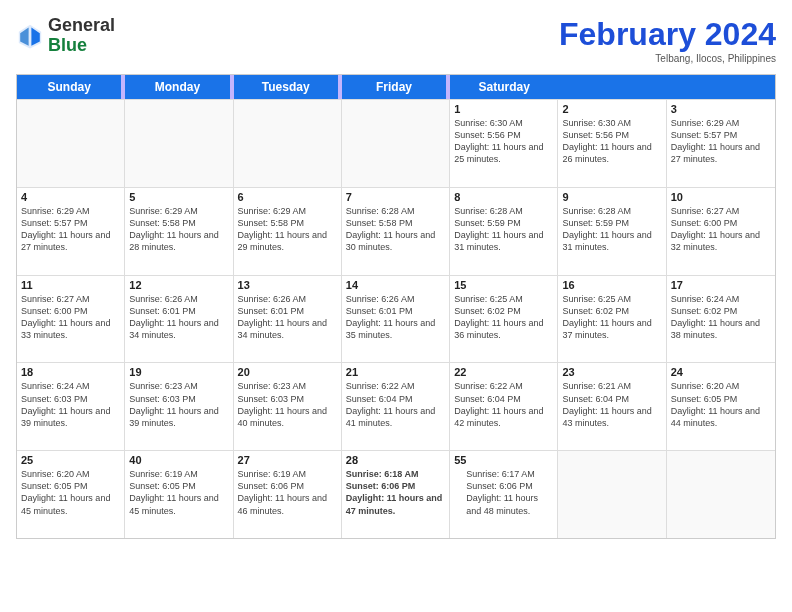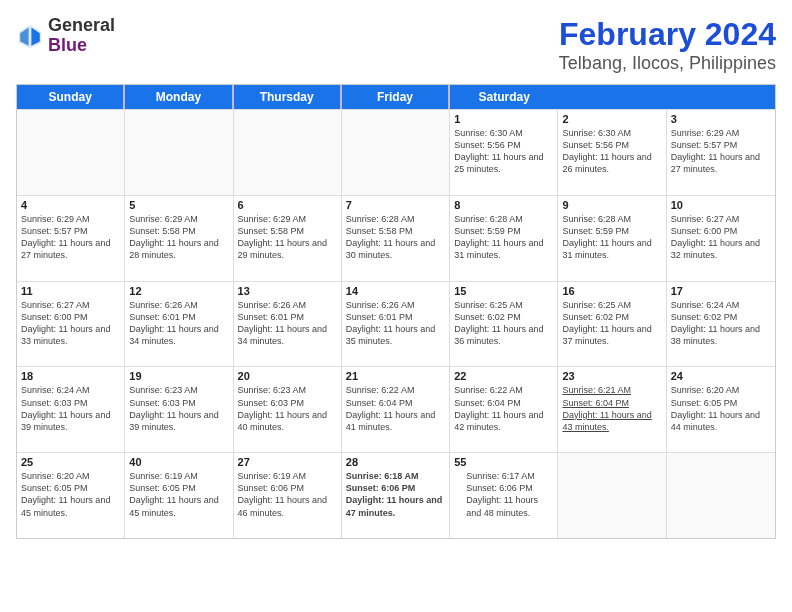--- a/index.html
+++ b/index.html
@@ -27,55 +27,55 @@
       display: flex;
       align-items: center;
       gap: 4px;
     }
     .logo-text {
       font-size: 18px;
       font-weight: bold;
       line-height: 1.1;
     }
     .logo-text .general { color: #333; }
-    .logo-text .blue { color: #701a75; }
+    .logo-text .blue { color: #15803d; }
     .logo-icon {
       width: 28px;
       height: 28px;
     }
     .title-block {
       text-align: right;
     }
     .month-title {
       font-size: 32px;
       font-weight: bold;
       color: #1d4ed8;
     }
     .location {
-      font-size: 18px;
+      font-size: 10px;
       color: #555;
     }
     .calendar {
       flex: 1;
       display: flex;
       flex-direction: column;
       border: 1px solid #ccc;
     }
     .cal-header {
       display: grid;
       grid-template-columns: repeat(7, 1fr);
       background: #1a73e8;
     }
     .cal-header-cell {
       color: white;
       font-size: 12px;
       font-weight: bold;
       text-align: center;
       padding: 5px 2px;
-      border-right: 2px solid #c4b5fd;
+      border-right: 4px solid #c4b5fd;
     }
     .cal-header-cell:last-child { border-right: none; }
     .cal-body {
       display: flex;
       flex-direction: column;
       flex: 1;
     }
     .cal-row {
       display: grid;
       grid-template-columns: repeat(7, 1fr);
@@ -123,21 +123,21 @@
     <div class="title-block">
       <div class="month-title">February 2024</div>
       <div class="location">Telbang, Ilocos, Philippines</div>
     </div>
   </div>
 
   <div class="calendar">
     <div class="cal-header">
       <div class="cal-header-cell">Sunday</div>
       <div class="cal-header-cell">Monday</div>
-      <div class="cal-header-cell">Thursday</div>
+      <div class="cal-header-cell">Tuesday</div>
       <div class="cal-header-cell">Friday</div>
       <div class="cal-header-cell">Saturday</div>
     </div>
     <div class="cal-body" id="cal-body">
     <div class="cal-row">
           <div class="cal-cell empty"></div>
           <div class="cal-cell empty"></div>
           <div class="cal-cell empty"></div>
           <div class="cal-cell empty"></div>
           <div class="cal-cell">
@@ -273,21 +273,21 @@
 Daylight: 11 hours and 41 minutes.</div>
           </div>
           <div class="cal-cell">
             <div class="day-num">22</div>
             <div class="day-info" style="white-space: pre-line;">Sunrise: 6:22 AM
 Sunset: 6:04 PM
 Daylight: 11 hours and 42 minutes.</div>
           </div>
           <div class="cal-cell">
             <div class="day-num">23</div>
-            <div class="day-info" style="white-space: pre-line; text-decoration: underline;">Sunrise: 6:21 AM
+            <div class="day-info" style="white-space: pre-line;">Sunrise: 6:21 AM
 Sunset: 6:04 PM
 Daylight: 11 hours and 43 minutes.</div>
           </div>
           <div class="cal-cell">
             <div class="day-num">24</div>
             <div class="day-info" style="white-space: pre-line;">Sunrise: 6:20 AM
 Sunset: 6:05 PM
 Daylight: 11 hours and 44 minutes.</div>
           </div>
         </div>

